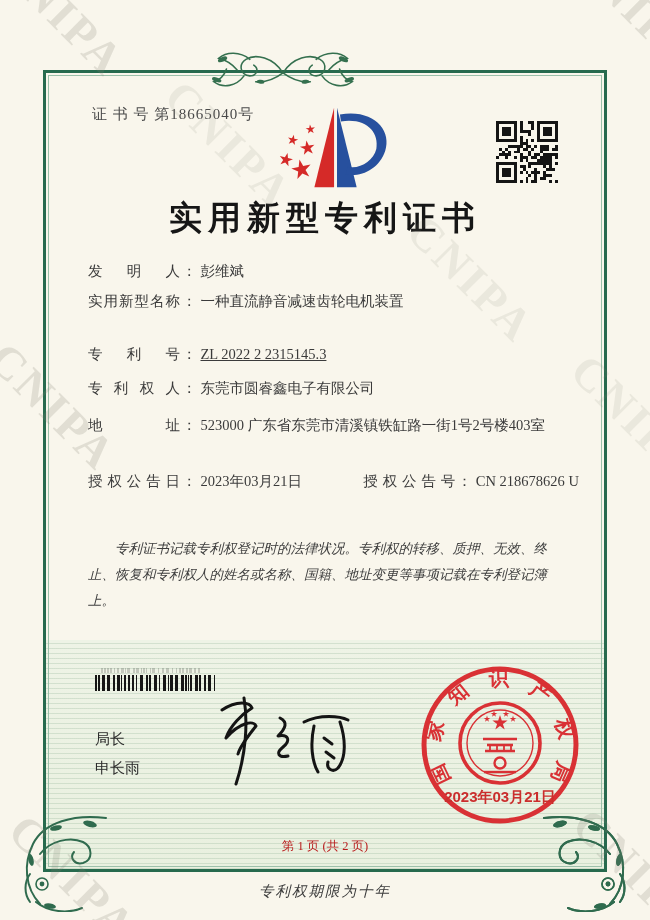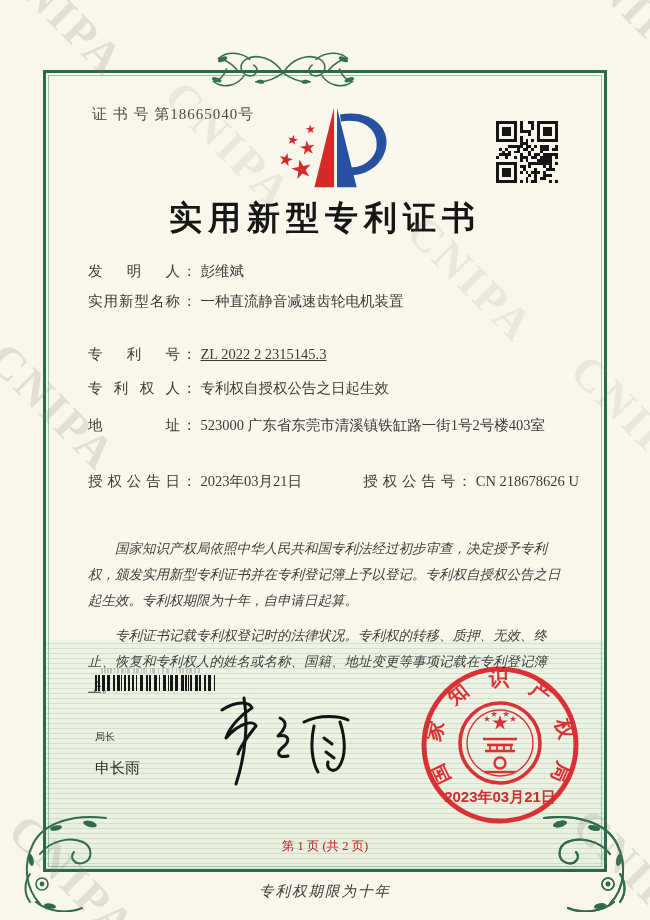--- a/index.html
+++ b/index.html
@@ -45,21 +45,21 @@
   .paragraphs{position:absolute;left:88px;top:536px;width:476px;font-size:13.5px;
               line-height:1.92;color:#3e3e3e;font-style:italic;}
   .paragraphs p{margin:0 0 9px 0;text-indent:2em;}
 
   .barcode-wrap{position:absolute;left:95px;top:668px;width:168px;height:26px;}
   .barcode-ghost{display:flex;height:5px;overflow:hidden;width:156px;margin-left:6px;opacity:.25;}
   .barcode{display:flex;height:16px;overflow:hidden;width:168px;margin-top:2px;}
   .barcode i,.barcode-ghost i{display:block;height:100%;}
 
   .sig-title{position:absolute;left:95px;top:730px;font-family:"Liberation Sans","DejaVu Sans",sans-serif;
-             font-size:10px;color:#2a2a2a;}
+             font-size:15px;color:#2a2a2a;}
   .sig-name{position:absolute;left:95px;top:759px;font-family:"Liberation Sans","DejaVu Sans",sans-serif;
             font-size:15px;color:#2a2a2a;}
   .signature{position:absolute;left:192px;top:692px;width:165px;height:100px;}
 
   .seal{position:absolute;left:415px;top:660px;width:170px;height:170px;opacity:.95;
         mix-blend-mode:multiply;}
 
   .page-info{position:absolute;left:0;top:838px;width:650px;text-align:center;
              font-size:12.5px;color:#b91c1c;}
   .note{position:absolute;left:0;top:882px;width:650px;text-align:center;
@@ -381,38 +381,37 @@
       <div class="f-row mb-8">
         <span class="f-label">发明人</span><span class="f-colon">：</span><span>彭维斌</span>
       </div>
       <div class="f-row mb-big">
         <span class="f-label">实用新型名称</span><span class="f-colon">：</span><span>一种直流静音减速齿轮电机装置</span>
       </div>
       <div class="f-row mb-12">
         <span class="f-label">专利号</span><span class="f-colon">：</span><span>ZL 2022 2 2315145.3</span>
       </div>
       <div class="f-row mb-15">
-        <span class="f-label">专利权人</span><span class="f-colon">：</span><span>专利权自授权公告之日起生效</span>
+        <span class="f-label">专利权人</span><span class="f-colon">：</span><span>东莞市圆睿鑫电子有限公司</span>
       </div>
       <div class="f-row mb-18">
         <span class="f-label">地址</span><span class="f-colon">：</span><span>523000 广东省东莞市清溪镇铁缸路一街1号2号楼403室</span>
       </div>
       <div class="f-row">
         <span class="grant-pair">
           <span class="f-label">授权公告日</span><span class="f-colon">：</span><span>2023年03月21日</span>
         </span>
         <span class="grant-gap"></span>
         <span class="grant-pair">
           <span class="f-label">授权公告号</span><span class="f-colon">：</span><span>CN 218678626 U</span>
         </span>
       </div>
     </div>
 
     <div class="paragraphs">
-      <p>国家知识产权局依照中华人民共和国专利法经过初步审查，决定授予专利权，颁发实用新型专利证书并在专利登记簿上予以登记。专利权自授权公告之日起生效。专利权期限为十年，自申请日起算。</p>
       <p>专利证书记载专利权登记时的法律状况。专利权的转移、质押、无效、终止、恢复和专利权人的姓名或名称、国籍、地址变更等事项记载在专利登记簿上。</p>
     </div>
 
     <div class="barcode-wrap">
       <div class="barcode-ghost" id="barcode-ghost">
           <i style="width: 2px; background: rgb(74, 74, 70); flex: 0 0 auto;"></i>
           <i style="width: 1px; background: transparent; flex: 0 0 auto;"></i>
           <i style="width: 2px; background: rgb(74, 74, 70); flex: 0 0 auto;"></i>
           <i style="width: 1px; background: transparent; flex: 0 0 auto;"></i>
           <i style="width: 2px; background: rgb(74, 74, 70); flex: 0 0 auto;"></i>

